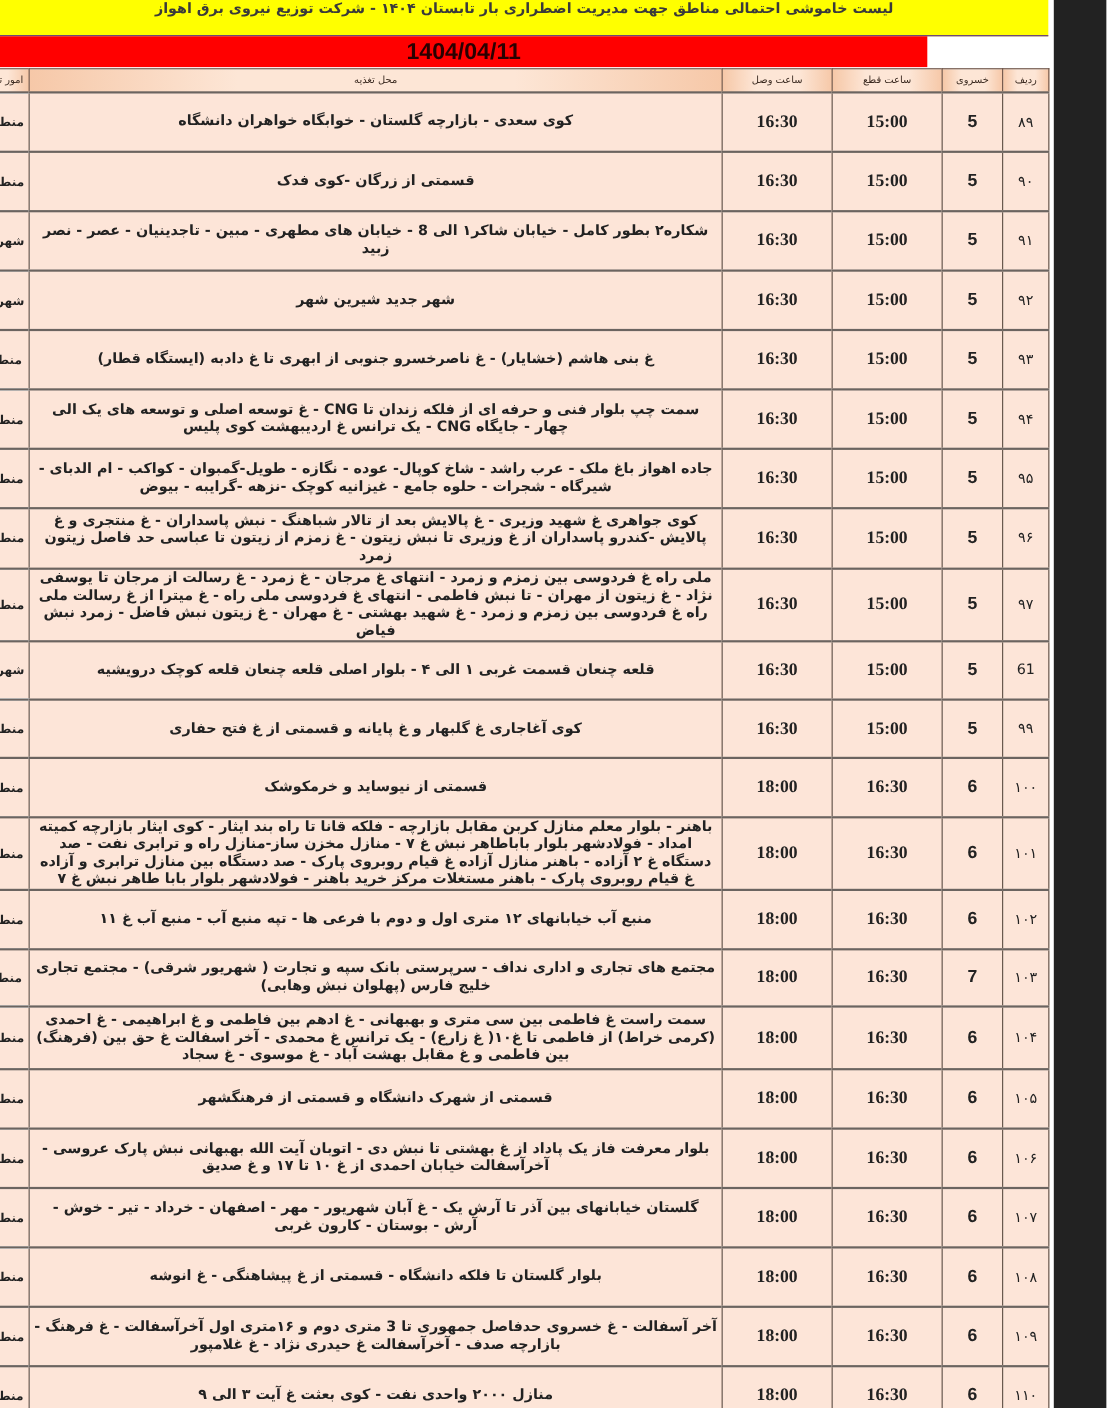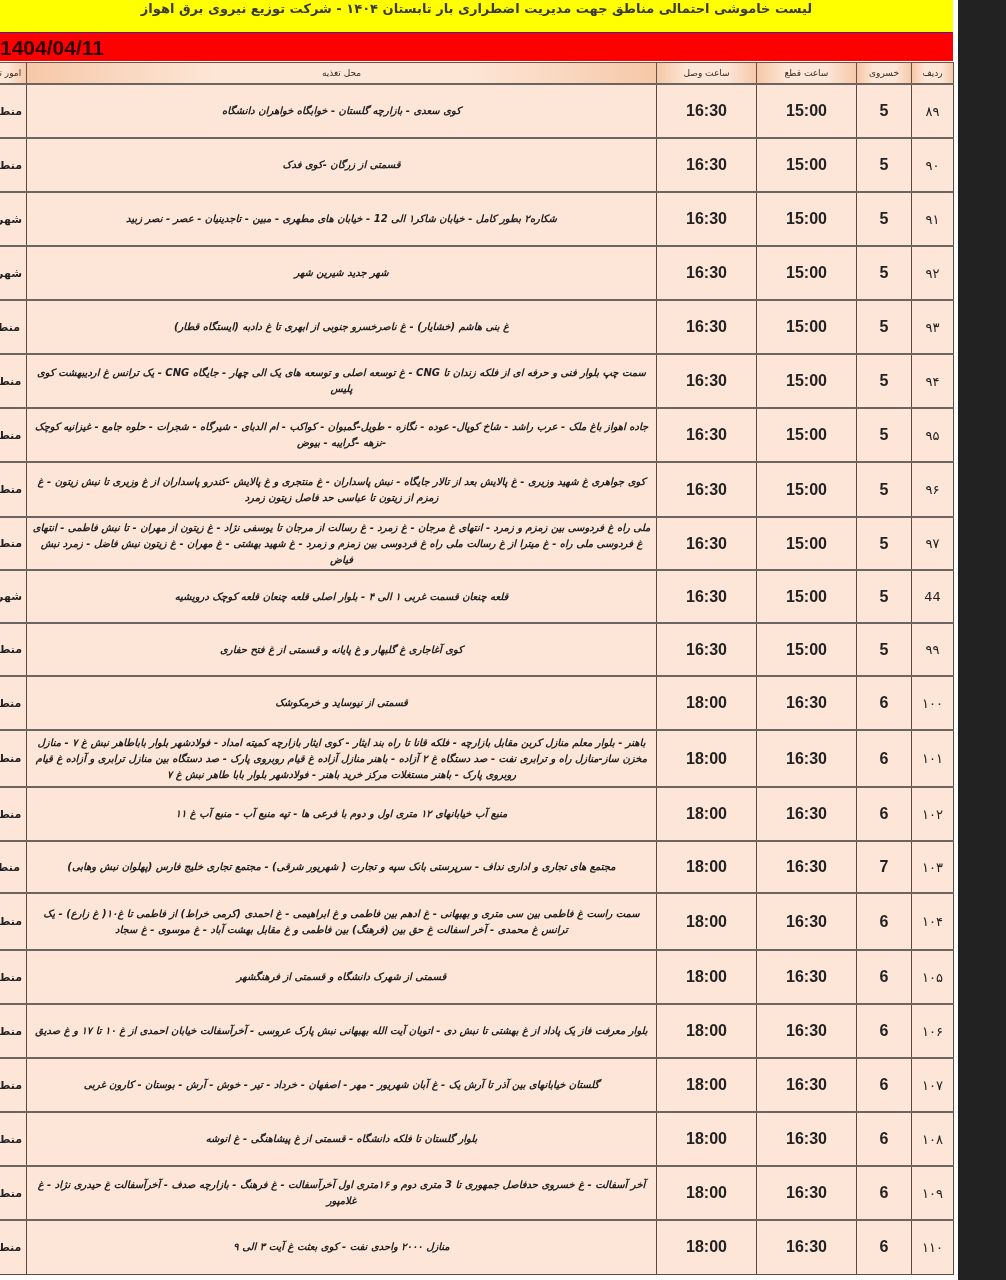--- a/index.html
+++ b/index.html
@@ -19,23 +19,23 @@
     .title-bar {
       position:absolute; left:0; top:0; width:953px; height:32px;
       background:#ffff00;
       border-bottom:1px solid #4c1d95;
       text-align:center;
       font-size:13px; font-weight:bold; color:#3a3a3a;
       line-height:18px;
       direction:rtl;
     }
     .date-bar {
-      position:absolute; left:0; top:33px; width:953px; height:28px;
+      position:absolute; left:0; top:33px; width:843px; height:28px;
       background:#ff0000;
-      text-align:left;
+      text-align:center;
       font-family:"Liberation Sans", sans-serif;
       font-size:21px; font-weight:bold; color:#2a0000;
       line-height:30px;
     }
     table.grid {
       position:absolute; left:-40px; top:62px;
       width:993px;
       border-collapse:collapse;
       direction:rtl;
       table-layout:fixed;
@@ -50,22 +50,22 @@
     table.grid td {
       background:#fde5d8;
       border:1px solid #5a4a40;
       border-top:2px solid #6b6460;
       text-align:center;
       padding:0 4px;
       color:#222;
     }
     td.c-row { font-size:13px; color:#333; }
     td.c-block { font-family:"Liberation Sans", sans-serif; font-size:16px; font-weight:bold; color:#333; }
-    td.c-time { font-family:Liberation Sans, sans-serif; font-size:16px; font-weight:bold; color:#333; }
-    td.c-loc { font-size:10px; font-weight:bold; line-height:16px; color:#222;font-style:italic; }
+    td.c-time { font-family:Liberation Serif, serif; font-size:16px; font-weight:bold; color:#333; }
+    td.c-loc { font-size:13px; font-weight:bold; line-height:16px; color:#222; }
     td.c-dept { font-size:11px; font-weight:bold; color:#333; white-space:nowrap; overflow:hidden; text-align:right; padding-right:6px; }
     col.w-row { width:42px; }
     col.w-block { width:55px; }
     col.w-cut { width:100px; }
     col.w-con { width:100px; }
     col.w-loc { width:630px; }
     col.w-dept { width:66px; }
   </style>
 </head>
 <body>
@@ -108,21 +108,21 @@
           <td class="c-time">15:00</td>
           <td class="c-time">16:30</td>
           <td class="c-loc">قسمتی از زرگان -کوی فدک</td>
           <td class="c-dept">منطقه پنج</td>
         </tr>
         <tr style="height: 54px;">
           <td class="c-row">۹۱</td>
           <td class="c-block">5</td>
           <td class="c-time">15:00</td>
           <td class="c-time">16:30</td>
-          <td class="c-loc">شکاره۲ بطور کامل - خیابان شاکر۱ الی 12 - خیابان های مطهری - مبین - تاجدینیان - عصر - نصر زبید</td>
+          <td class="c-loc">شکاره۲ بطور کامل - خیابان شاکر۱ الی 8 - خیابان های مطهری - مبین - تاجدینیان - عصر - نصر زبید</td>
           <td class="c-dept">شهرستان کارون</td>
         </tr>
         <tr style="height: 54px;">
           <td class="c-row">۹۲</td>
           <td class="c-block">5</td>
           <td class="c-time">15:00</td>
           <td class="c-time">16:30</td>
           <td class="c-loc">شهر جدید شیرین شهر</td>
           <td class="c-dept">شهرستان کارون</td>
         </tr>
@@ -148,33 +148,33 @@
           <td class="c-time">15:00</td>
           <td class="c-time">16:30</td>
           <td class="c-loc">جاده اهواز باغ ملک - عرب راشد - شاخ کوپال- عوده - نگازه - طویل-گمبوان - کواکب - ام الدبای - شیرگاه - شجرات - حلوه جامع - غیزانیه کوچک -نزهه -گرایبه - بیوض</td>
           <td class="c-dept">منطقه یک</td>
         </tr>
         <tr style="height: 55px;">
           <td class="c-row">۹۶</td>
           <td class="c-block">5</td>
           <td class="c-time">15:00</td>
           <td class="c-time">16:30</td>
-          <td class="c-loc">کوی جواهری غ شهید وزیری - غ پالایش بعد از تالار جایگاه - نبش پاسداران - غ منتجری و غ پالایش -کندرو پاسداران از غ وزیری تا نبش زیتون - غ زمزم از زیتون تا عباسی حد فاصل زیتون زمرد</td>
+          <td class="c-loc">کوی جواهری غ شهید وزیری - غ پالایش بعد از تالار شباهنگ - نبش پاسداران - غ منتجری و غ پالایش -کندرو پاسداران از غ وزیری تا نبش زیتون - غ زمزم از زیتون تا عباسی حد فاصل زیتون زمرد</td>
           <td class="c-dept">منطقه پنج</td>
         </tr>
         <tr style="height: 53px;">
           <td class="c-row">۹۷</td>
           <td class="c-block">5</td>
           <td class="c-time">15:00</td>
           <td class="c-time">16:30</td>
           <td class="c-loc">ملی راه غ فردوسی بین زمزم و زمرد - انتهای غ مرجان - غ زمرد - غ رسالت از مرجان تا یوسفی نژاد - غ زیتون از مهران - تا نبش فاطمی - انتهای غ فردوسی ملی راه - غ میترا از غ رسالت ملی راه غ فردوسی بین زمزم و زمرد - غ شهید بهشتی - غ مهران - غ زیتون نبش فاضل - زمرد نبش فیاض</td>
           <td class="c-dept">منطقه پنج</td>
         </tr>
         <tr style="height: 53px;">
-          <td class="c-row">44</td>
+          <td class="c-row">61</td>
           <td class="c-block">5</td>
           <td class="c-time">15:00</td>
           <td class="c-time">16:30</td>
           <td class="c-loc">قلعه چنعان قسمت غربی ۱ الی ۴ - بلوار اصلی قلعه چنعان قلعه کوچک درویشیه</td>
           <td class="c-dept">شهرستان کارون</td>
         </tr>
         <tr style="height: 53px;">
           <td class="c-row">۹۹</td>
           <td class="c-block">5</td>
           <td class="c-time">15:00</td>

